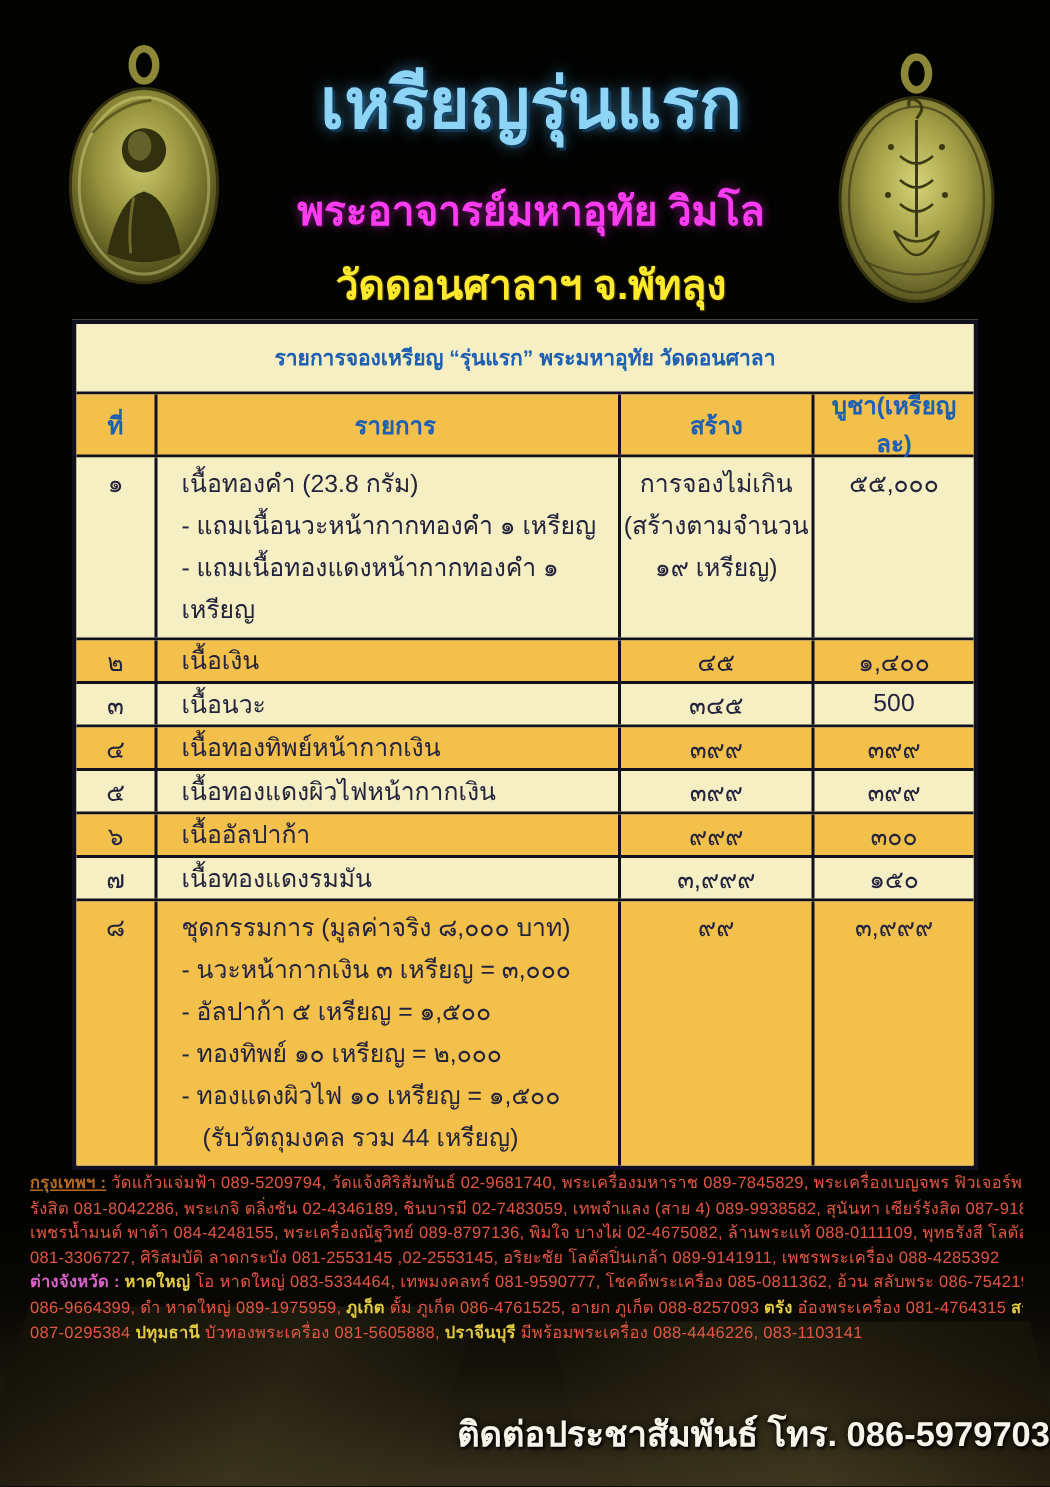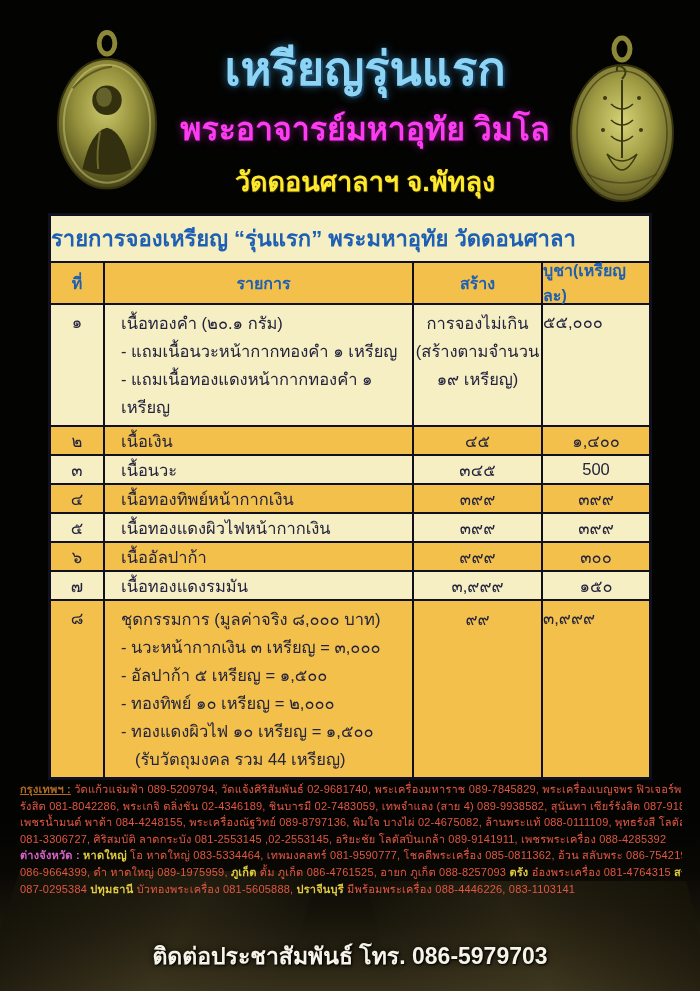--- a/index.html
+++ b/index.html
@@ -10,70 +10,70 @@
   .bg-photo{position:absolute;left:0;right:0;bottom:0;height:170px;
     background:linear-gradient(to top, rgba(96,84,48,.55) 0%, rgba(58,50,26,.4) 40%, rgba(25,22,10,.25) 70%, transparent 100%);}
   .bg-photo:before{content:"";position:absolute;left:0;bottom:0;width:300px;height:120px;
     background:linear-gradient(105deg, rgba(20,17,8,.8), rgba(70,62,34,.35) 60%, transparent);
     transform:skewX(-18deg);}
   .bg-photo:after{content:"";position:absolute;right:0;bottom:0;width:320px;height:110px;
     background:linear-gradient(255deg, rgba(24,20,9,.75), rgba(84,74,40,.3) 55%, transparent);
     transform:skewX(14deg);}
 
   
-  .header{position:absolute;top:0;left:15px;width:580px;height:210px;}
+  .header{position:absolute;top:0;left:4px;width:580px;height:210px;}
   .amulet{position:absolute;}
   .amulet-left{left:38px;top:28px;width:108px;height:168px;}
   .amulet-right{left:552px;top:34px;width:110px;height:172px;}
   .titles{position:absolute;left:150px;top:40px;width:400px;text-align:center;}
   .main-title{font-size:47px;font-weight:bold;color:#8ed5f5;line-height:1.25;
     text-shadow:0 0 2px #0a3050,0 0 10px rgba(90,190,245,.55),2px 2px 0 #07233c;}
-  .sub1{font-size:32px;font-weight:bold;color:#fb3cf0;margin-top:4px;
+  .sub1{font-size:27px;font-weight:bold;color:#fb3cf0;margin-top:20px;
     text-shadow:0 0 2px #3c0538,0 0 8px rgba(250,70,240,.45),1px 1px 0 #2c0128;}
   .sub2{font-size:27px;font-weight:bold;color:#ffe92c;margin-top:6px;
     text-shadow:0 0 2px #3c3202,1px 1px 0 #2c2400;}
 
   
   :root{--cream:#f6efc3;--gold:#f3c14b;--bd:#10101e;--blue:#1d5fb2;--ink:#23233d;}
   .order-table{position:absolute;left:48px;top:213px;width:604px;
     border:3px solid var(--bd);box-sizing:border-box;background:var(--cream);}
-  .t-title{background:var(--cream);color:var(--blue);font-weight:bold;font-size:22px;
-    height:45px;line-height:45px;border-bottom:2px solid var(--bd);}
+  .t-title{background:var(--cream);color:var(--blue);font-weight:bold;font-size:14px;
+    text-align:center;height:45px;line-height:45px;border-bottom:2px solid var(--bd);}
   .t-head{display:flex;background:var(--gold);color:var(--blue);font-weight:bold;
     font-size:16px;height:40px;border-bottom:2px solid var(--bd);}
   .t-head .hc{display:flex;align-items:center;justify-content:center;box-sizing:border-box;}
   .t-row{display:flex;color:var(--ink);font-size:16.5px;border-bottom:2px solid var(--bd);}
   .t-row:last-child{border-bottom:none;}
   .t-row.cream{background:var(--cream);}
   .t-row.gold{background:var(--gold);}
   .cell{box-sizing:border-box;}
   .c-no{width:54px;border-right:2px solid var(--bd);display:flex;justify-content:center;}
   .c-item{flex:1;padding-left:16px;padding-right:6px;border-right:2px solid var(--bd);}
   .c-made{width:129px;border-right:2px solid var(--bd);text-align:center;}
-  .c-price{width:106px;}
+  .c-price{width:106px;text-align:center;}
   .t-row.single{height:27px;}
   .t-row.single .c-no,.t-row.single .c-made,.t-row.single .c-price{
     display:flex;align-items:center;justify-content:center;}
-  .t-row.single .c-item{display:flex;align-items:flex-end;}
+  .t-row.single .c-item{display:flex;align-items:flex-start;}
   .t-row.multi{padding:0;}
   .t-row.multi .cell{padding-top:4px;padding-bottom:4px;}
   .t-row.multi .c-item div,.t-row.multi .c-made div{line-height:28px;}
   .t-row.multi .c-item div.paren{padding-left:14px;}
 
   
   .contacts{position:absolute;left:20px;top:781px;width:662px;}
   .c-line{font-size:11px;line-height:16.6px;white-space:nowrap;overflow:hidden;
     letter-spacing:.2px;}
   .seg-body{color:#e25742;}
   .seg-bkk{color:#b26a22;font-weight:bold;text-decoration:underline;}
   .seg-provlabel{color:#d963c9;font-weight:bold;}
   .seg-prov{color:#e3cb41;font-weight:bold;}
 
   
-  .footer{position:absolute;left:0;top:938px;width:700px;text-align:center;}
+  .footer{position:absolute;left:0;top:938px;width:700px;text-align:right;}
   .footer-text{color:#f6f3e8;font-size:23px;font-weight:bold;
     text-shadow:1px 1px 2px #000,0 0 6px rgba(0,0,0,.8);}
 </style>
 </head>
 <body>
 
 <div class="page">
   <div class="bg-photo"></div>
 
   <div class="header">
@@ -132,21 +132,21 @@
     <div class="t-head">
       <div class="hc c-no">ที่</div>
       <div class="hc c-item" style="justify-content:center">รายการ</div>
       <div class="hc c-made">สร้าง</div>
       <div class="hc c-price">บูชา(เหรียญละ)</div>
     </div>
     <div>
         <div class="t-row cream multi">
           <div class="cell c-no">๑</div>
           <div class="cell c-item">
-            <div>เนื้อทองคำ (๒๐.๑ กรัม)</div>
+            <div>เนื้อทองคำ (23.8 กรัม)</div>
             <div>- แถมเนื้อนวะหน้ากากทองคำ ๑ เหรียญ</div>
             <div>- แถมเนื้อทองแดงหน้ากากทองคำ ๑ เหรียญ</div>
           </div>
           <div class="cell c-made">
             <div>การจองไม่เกิน</div>
             <div>(สร้างตามจำนวน</div>
             <div>๑๙ เหรียญ)</div>
           </div>
           <div class="cell c-price">
             <div>๕๕,๐๐๐</div>

